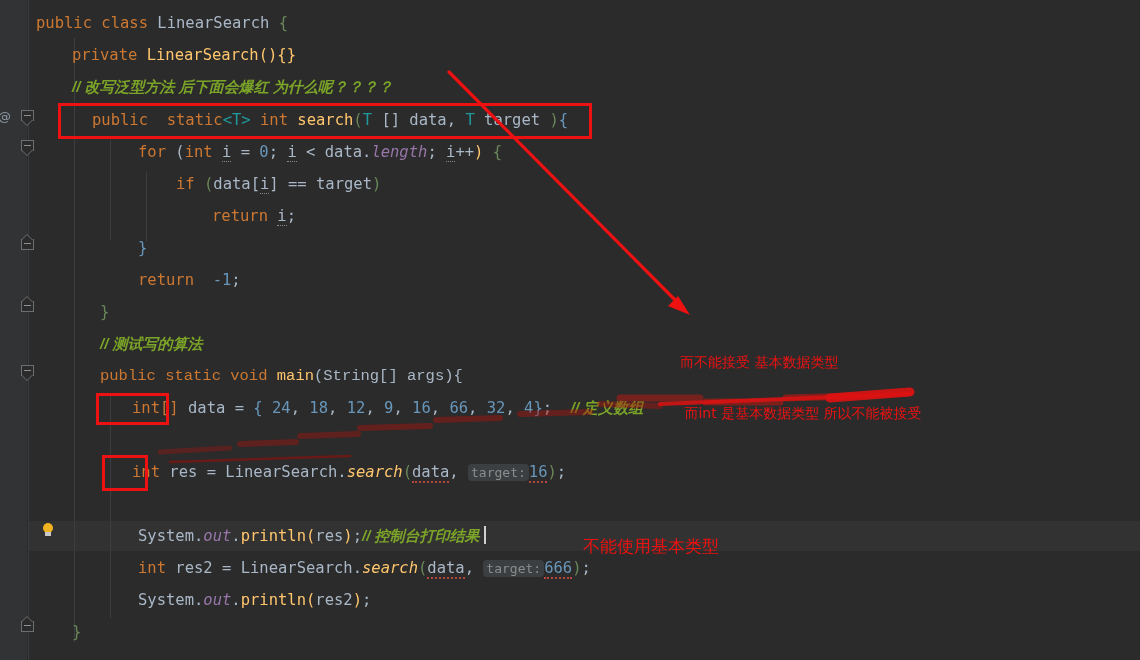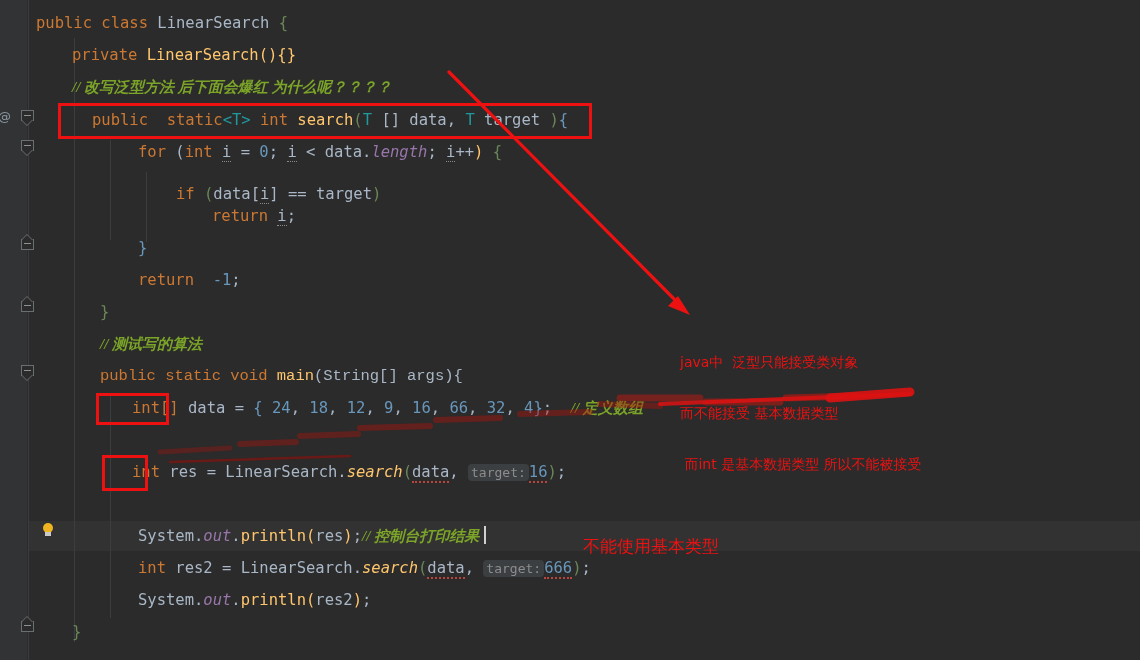--- a/index.html
+++ b/index.html
@@ -88,21 +88,21 @@
   
   .ln{
     position:absolute;left:0;white-space:pre;
     font-size:15.5px;line-height:18px;
     font-family:"DejaVu Sans Mono","Liberation Mono",monospace;
     letter-spacing:0px;
   }
   .kw{color:#cc7832;}
   .cls{color:#a9b7c6;}
   .num{color:#6897bb;}
-  .cmz{color:#7ba428;font-style:italic;font-family:Liberation Serif, serif;font-weight:bold;}
+  .cmz{color:#7ba428;font-style:italic;font-family:Liberation Sans, sans-serif;font-weight:bold;}
   .gen{color:#20999d;}
   .mth{color:#ffc66d;}
   .mthi{color:#ffc66d;font-style:italic;}
   .fld{color:#9876aa;font-style:italic;}
   .var{color:#a9b7c6;}
   .brg{color:#6a8759;}
   .brb{color:#6897bb;}
   .bry{color:#ffc66d;}
   .und{border-bottom:1px dotted #8a8a8a;}
 
@@ -190,21 +190,21 @@
     <div class="ln" style="left:8px;top:14px;"><span class="kw">public</span><span> </span><span class="kw">class</span><span> </span><span class="cls">LinearSearch</span><span> </span><span class="brg">{</span></div>
 
     <div class="ln" style="left:44px;top:46px;"><span class="kw">private</span><span> </span><span class="mth">LinearSearch</span><span class="bry">(){}</span></div>
 
     <div class="ln cmz" style="left:44px;top:78px;font-size:15px;">// 改写泛型方法 后下面会爆红 为什么呢？？？？</div>
 
     <div class="ln" style="left:64px;top:111px;"><span class="kw">public</span><span>  </span><span class="kw">static</span><span class="gen">&lt;T&gt;</span><span> </span><span class="kw">int</span><span> </span><span class="mth">search</span><span class="brg">(</span><span class="gen">T</span><span class="var"> [] data, </span><span class="gen">T</span><span class="var"> target </span><span class="brg">)</span><span class="brb">{</span></div>
 
     <div class="ln" style="left:110px;top:143px;"><span class="kw">for</span><span class="var"> (</span><span class="kw">int</span><span class="var"> </span><span class="var und">i</span><span class="var"> = </span><span class="num">0</span><span class="var">; </span><span class="var und">i</span><span class="var"> &lt; data.</span><span class="fld">length</span><span class="var">; </span><span class="var und">i</span><span class="var">++</span><span class="bry">)</span><span class="var"> </span><span class="brg">{</span></div>
 
-    <div class="ln" style="left:148px;top:175px;margin-top:10px;"><span class="kw">if</span><span class="brg"> (</span><span class="var">data[</span><span class="var und">i</span><span class="var">] == target</span><span class="brg">)</span></div>
+    <div class="ln" style="left:148px;top:175px;"><span class="kw">if</span><span class="brg"> (</span><span class="var">data[</span><span class="var und">i</span><span class="var">] == target</span><span class="brg">)</span></div>
 
     <div class="ln" style="left:184px;top:207px;"><span class="kw">return</span><span class="var"> </span><span class="var und">i</span><span class="var">;</span></div>
 
     <div class="ln brb" style="left:110px;top:239px;">}</div>
 
     <div class="ln" style="left:110px;top:271px;"><span class="kw">return</span><span>  </span><span class="num">-1</span><span class="var">;</span></div>
 
     <div class="ln brg" style="left:72px;top:303px;">}</div>
 
     <div class="ln cmz" style="left:72px;top:335px;font-size:15px;">// 测试写的算法</div>
@@ -224,21 +224,20 @@
 
     <div class="ln brg" style="left:44px;top:623px;">}</div>
 
   </div>
 
   <div class="redbox" style="left:58px;top:103px;width:534px;height:36px;"></div>
   <div class="redbox" style="left:96px;top:393px;width:73px;height:32px;"></div>
   <div class="redbox" style="left:102px;top:455px;width:46px;height:36px;"></div>
 
   <div class="redtext" style="left:680px;top:320px;">
-    <div>java中  泛型只能接受类对象</div>
     <div>而不能接受 基本数据类型</div>
     <div> 而int 是基本数据类型 所以不能被接受</div>
   </div>
 
   <div class="redtext big" style="left:583px;top:491px;">
     <div>不能使用基本类型</div>
   </div>
 
   <svg class="ink" viewBox="0 0 1140 660">
 

